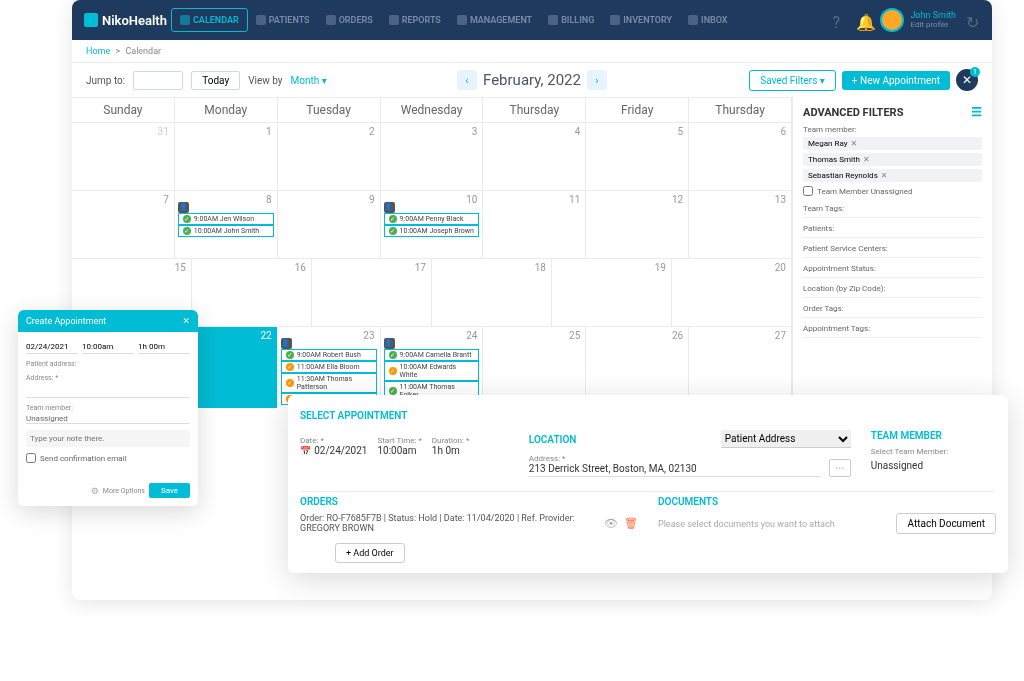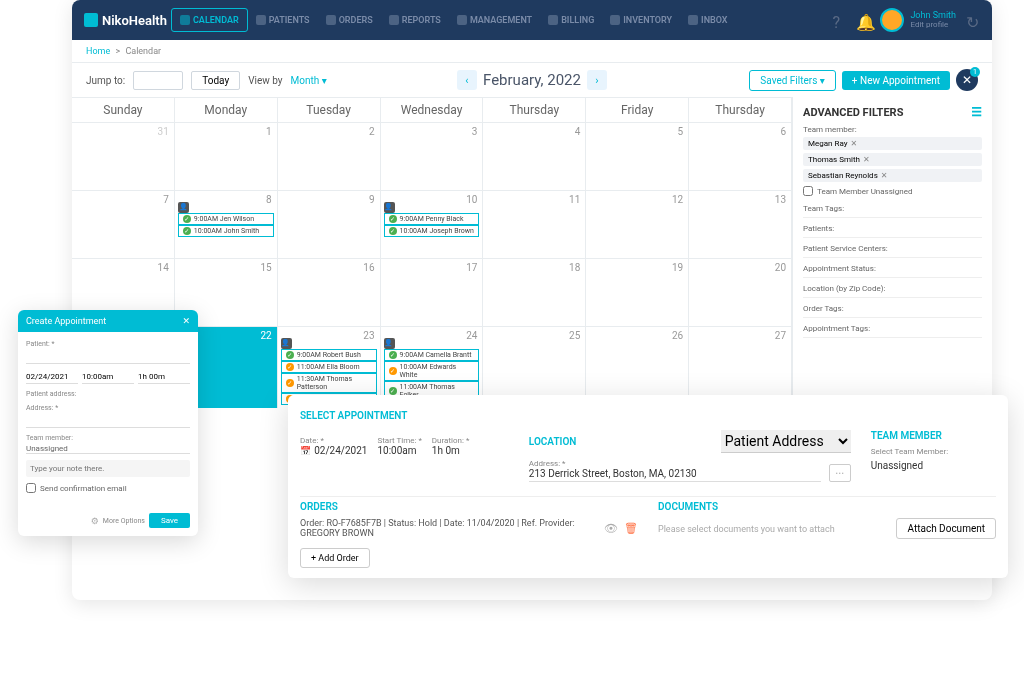--- a/index.html
+++ b/index.html
@@ -87,34 +87,34 @@
 .card-col { }
 .card-col.l { width:30%; }
 .card-col.m { flex:1; }
 .card-col.r { width:18%; }
 .col-head { font-size:10px; color:#00bcd4; font-weight:600; display:flex; justify-content:space-between; align-items:center; }
 .slots-btn { border:1px solid #ccc; background:#fff; padding:3px 6px; font-size:8px; border-radius:2px; cursor:pointer; display:flex; gap:3px; align-items:center; }
 .sub-row { display:flex; gap:10px; margin-top:6px; }
 .sub-field .fl { font-size:8px; color:#888; }
 .sub-field .fv { font-size:10px; color:#333; display:flex; align-items:center; gap:3px; }
 .cal-ico { color:#ff9800; font-size:9px; }
-.loc-select { border:none; border-bottom:1px solid #ccc; font-size:14px; padding:2px 0; width:130px; margin-left:auto; }
+.loc-select { border:none; border-bottom:1px solid #ccc; font-size:10px; padding:2px 0; width:130px; margin-left:auto; }
 .addr-row { display:flex; margin-top:6px; gap:8px; align-items:flex-end; }
 .addr-val { flex:1; font-size:10px; color:#333; border-bottom:1px solid #ddd; padding-bottom:2px; }
 .dots-btn { border:1px solid #ccc; background:#fff; width:22px; height:18px; border-radius:2px; font-size:9px; color:#888; cursor:pointer; }
 .tm-val { font-size:10px; color:#333; margin-top:4px; }
 .tm-lab { font-size:8px; color:#888; margin-top:6px; }
 .card-hr { border:none; border-top:1px solid #eee; margin:4px 0; }
 .details-row { display:flex; gap:20px; }
 .details-col { flex:1; }
 .order-text { font-size:9px; color:#555; display:flex; align-items:center; gap:8px; margin:6px 0; }
 .order-icons { margin-left:auto; display:flex; gap:6px; }
 .eye-ico { color:#aaa; font-size:11px; }
 .trash-ico { color:#ff7043; font-size:11px; }
-.add-order-btn { border:1px solid #ccc; background:#fff; padding:4px 10px; font-size:9px; border-radius:3px; cursor:pointer; margin-top:4px; }
+.add-order-btn { border:1px solid #ccc; background:#fff; padding:4px 10px; font-size:9px; border-radius:3px; cursor:pointer; margin-top:4px;margin-left:35px; }
 .doc-placeholder { font-size:9px; color:#aaa; display:flex; align-items:center; gap:8px; margin-top:6px; }
 .attach-btn { border:1px solid #ccc; background:#fff; padding:4px 10px; font-size:10px; border-radius:3px; cursor:pointer; margin-left:auto; }
 </style>
 </head>
 <body>
 
 <div class="main-app">
 
   <div class="top-nav">
     <div class="logo">
@@ -229,23 +229,20 @@
               <div class="day-num">11</div>
             </div>
             <div class="cal-cell">
               <div class="day-num">12</div>
             </div>
             <div class="cal-cell">
               <div class="day-num">13</div>
             </div>
           </div>
           <div class="cal-row">
-            <div class="cal-cell">
-              <div class="day-num">14</div>
-            </div>
             <div class="cal-cell">
               <div class="day-num">15</div>
             </div>
             <div class="cal-cell">
               <div class="day-num">16</div>
             </div>
             <div class="cal-cell">
               <div class="day-num">17</div>
             </div>
             <div class="cal-cell">
@@ -328,21 +325,20 @@
     </div>
   </div>
 </div>
 
 <div class="modal-small">
   <div class="modal-header">
     <span>Create Appointment</span>
     <span>✕</span>
   </div>
   <div class="modal-body">
-    <div class="form-row"><div class="form-label">Patient: *</div><input class="form-input" style=""></div>
     <div class="form-flex form-row">
       <div class="sub-field"><input class="form-input" value="02/24/2021" style=""></div>
       <div class="sub-field"><input class="form-input" value="10:00am" style=""></div>
       <div class="sub-field"><input class="form-input" value="1h 00m" style=""></div>
     </div>
     <div class="form-row">
         <div class="form-label">Patient address:</div>
       </div>
     <div class="form-row"><div class="form-label">Address: *</div><input class="form-input" style=""></div>
     <div class="form-row">

